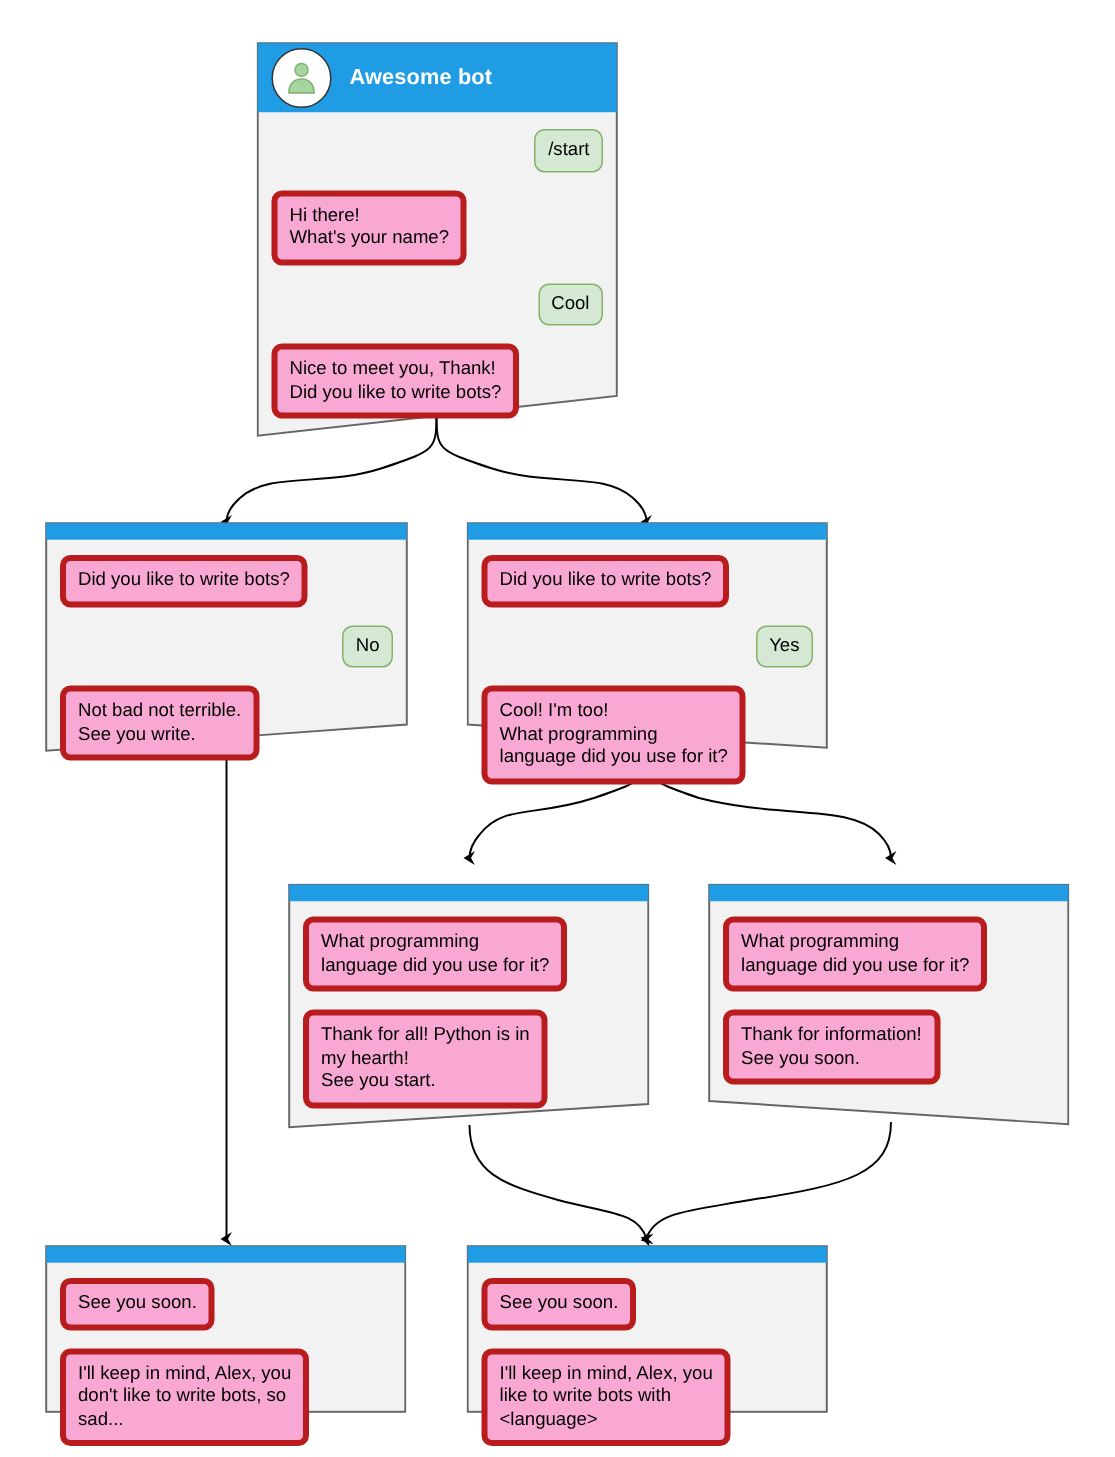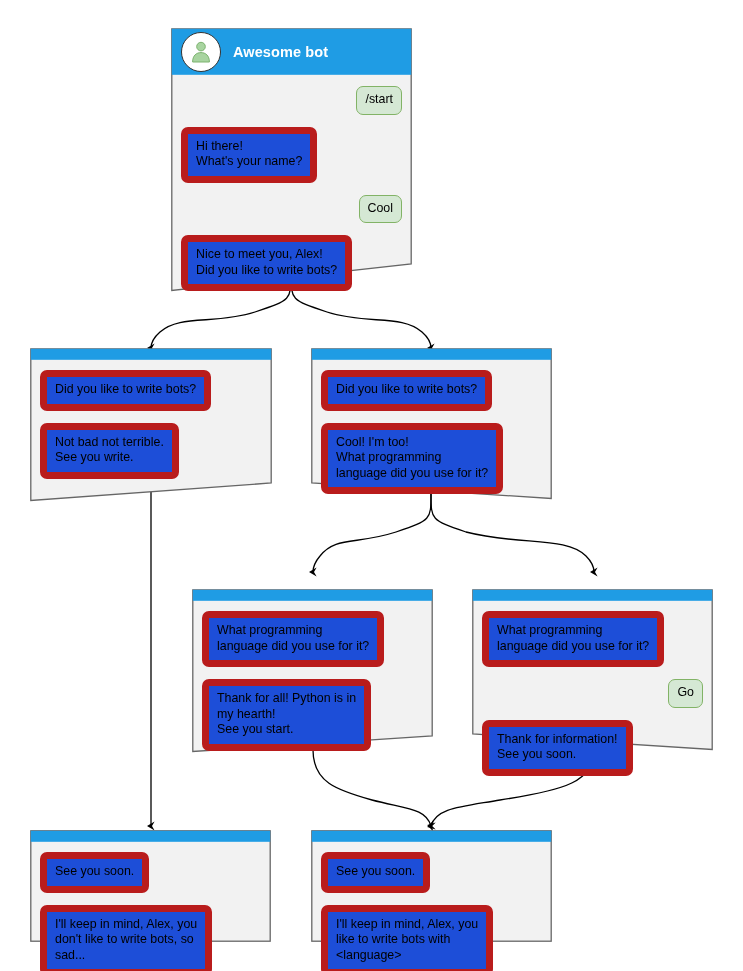--- a/index.html
+++ b/index.html
@@ -95,22 +95,22 @@
     font-size: 12.4px;
     line-height: 15.5px;
     color: #000000;
     padding: 5px 8px 6px 8px;
     border-radius: 7px;
     box-sizing: border-box;
     white-space: pre-line;
     max-width: 92%;
   }
   .bubble.bot {
-    background: #1d4ed8;
-    border: 7px solid #b91c1c;
+    background: #f9a8d4;
+    border: 4px solid #b91c1c;
   }
   .bubble.user {
     background: #d5e8d4;
     border: 1px solid #82b366;
     text-align: left;
   }
 </style>
 </head>
 <body>
 
@@ -158,57 +158,63 @@
           <div class="bubble user">/start</div>
         </div>
         <div class="row left">
           <div class="bubble bot">Hi there!
 What's your name?</div>
         </div>
         <div class="row right">
           <div class="bubble user">Cool</div>
         </div>
         <div class="row left">
-          <div class="bubble bot">Nice to meet you, Alex!
+          <div class="bubble bot">Nice to meet you, Thank!
 Did you like to write bots?</div>
         </div>
       </div>
     </div>
   </div>
 
   <div class="panel" style="left:30px; top:348px; width:242px; height:154px;">
     <svg class="panel-shape" viewBox="0 0 242 154" preserveAspectRatio="none" xmlns="http://www.w3.org/2000/svg">
       <polygon points="0.8,0.8 241.2,0.8 241.2,135 0.8,152.5" fill="#f2f2f2" stroke="#666666" stroke-width="1.3"></polygon>
       <rect x="0.8" y="0.8" width="240.4" height="11" fill="#1f9ce4"></rect>
     </svg>
     <div class="panel-inner">
       <div class="titlebar thin"></div>
       <div class="msgs">
         <div class="row left">
           <div class="bubble bot">Did you like to write bots?</div>
         </div>
+        <div class="row right">
+          <div class="bubble user">No</div>
+        </div>
         <div class="row left">
           <div class="bubble bot">Not bad not terrible.
 See you write.</div>
         </div>
       </div>
     </div>
   </div>
 
   <div class="panel" style="left:311px; top:348px; width:241px; height:152px;">
     <svg class="panel-shape" viewBox="0 0 241 152" preserveAspectRatio="none" xmlns="http://www.w3.org/2000/svg">
       <polygon points="0.8,0.8 240.2,0.8 240.2,150.5 0.8,135" fill="#f2f2f2" stroke="#666666" stroke-width="1.3"></polygon>
       <rect x="0.8" y="0.8" width="239.4" height="11" fill="#1f9ce4"></rect>
     </svg>
     <div class="panel-inner">
       <div class="titlebar thin"></div>
       <div class="msgs">
         <div class="row left">
           <div class="bubble bot">Did you like to write bots?</div>
         </div>
+        <div class="row right">
+          <div class="bubble user">Yes</div>
+        </div>
         <div class="row left">
           <div class="bubble bot">Cool! I'm too!
 What programming
 language did you use for it?</div>
         </div>
       </div>
     </div>
   </div>
 
   <div class="panel" style="left:192px; top:589px; width:241px; height:164px;">
@@ -237,23 +243,20 @@
       <polygon points="0.8,0.8 240.2,0.8 240.2,160.5 0.8,145" fill="#f2f2f2" stroke="#666666" stroke-width="1.3"></polygon>
       <rect x="0.8" y="0.8" width="239.4" height="11" fill="#1f9ce4"></rect>
     </svg>
     <div class="panel-inner">
       <div class="titlebar thin"></div>
       <div class="msgs">
         <div class="row left">
           <div class="bubble bot">What programming
 language did you use for it?</div>
         </div>
-        <div class="row right">
-          <div class="bubble user">Go</div>
-        </div>
         <div class="row left">
           <div class="bubble bot">Thank for information!
 See you soon.</div>
         </div>
       </div>
     </div>
   </div>
 
   <div class="panel" style="left:30px; top:830px; width:241px; height:112px;">
     <svg class="panel-shape" viewBox="0 0 241 112" preserveAspectRatio="none" xmlns="http://www.w3.org/2000/svg">

